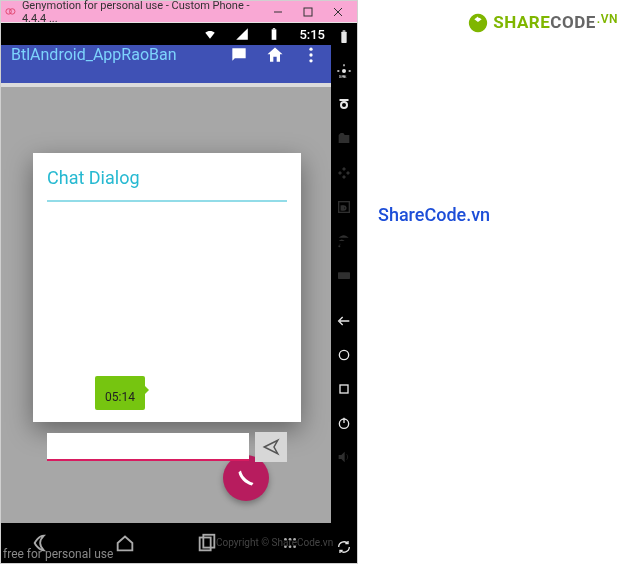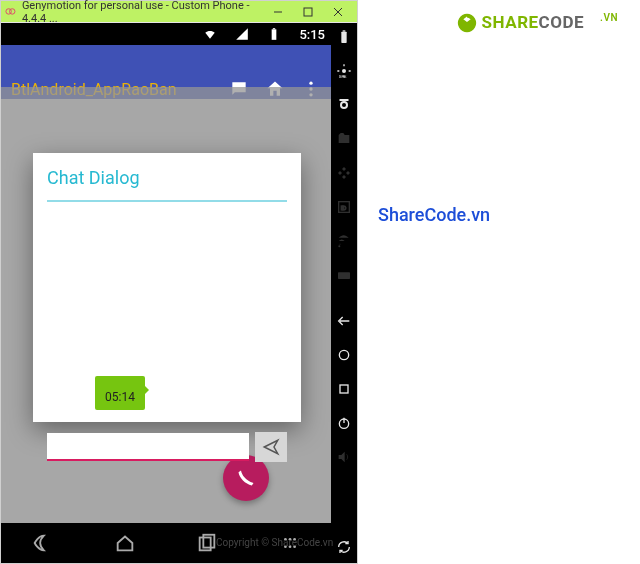--- a/index.html
+++ b/index.html
@@ -1,41 +1,41 @@
 <!DOCTYPE html>
 <html><head>
 <meta charset="utf-8">
 <style>
   *{box-sizing:border-box;margin:0;padding:0;font-family:Roboto,Arial,sans-serif}
   body{width:640px;height:564px;background:#fff;position:relative;overflow:hidden}
 
   
   .win{position:absolute;left:0;top:0;width:358px;height:564px;background:#fff;border:1px solid #d0d0d0}
-  .titlebar{height:22px;display:flex;align-items:center;padding:0 4px;font-size:11px;color:#333;background:#bef264;border-bottom:1px solid #e5e5e5}
+  .titlebar{height:22px;display:flex;align-items:center;padding:0 4px;font-size:11px;color:#333;background:#f9a8d4;border-bottom:1px solid #e5e5e5}
   .tico{width:12px;height:12px;margin-right:6px}
   .tico svg{display:block}
   .wbtns{margin-left:auto;display:flex}
   .wbtn{width:30px;height:20px;display:flex;align-items:center;justify-content:center;color:#333;cursor:pointer}
   .wbtn svg{width:10px;height:10px}
 
   
   .phonewrap{display:flex;height:calc(100% - 22px)}
   .phone{flex:1;position:relative;background:#dcdcdc;overflow:hidden}
   .sidebar{width:26px;background:#000;display:flex;flex-direction:column;align-items:center;padding-top:6px;gap:18px}
   .sic{width:16px;height:16px;color:#fff;opacity:.9}
   .sic.dim{opacity:.35}
   .sic svg{width:100%;height:100%;display:block}
 
   
   .status{height:22px;background:#000;color:#fff;display:flex;align-items:center;justify-content:flex-end;gap:18px;padding:0 6px;font-size:13px;font-weight:500}
   .sico{width:14px;height:14px}
   .sico svg{width:100%;height:100%;display:block}
 
   
-  .appbar{height:54px;background:#3f51b5;display:flex;align-items:flex-end;padding:0 10px;color:#eab308}
+  .appbar{height:38px;background:#3f51b5;display:flex;align-items:flex-start;padding:0 10px;color:#7dd3fc}
   .appttl{font-size:16px;flex:1}
   .abic{width:20px;height:20px;margin-left:16px;color:#fff}
   .abic svg{width:100%;height:100%}
 
   
   .bgdim{position:absolute;inset:0;top:64px;background:rgba(150,150,150,.75)}
   .bgcontent{position:absolute;right:10px;top:70px}
   .saveic{width:22px;height:22px;color:#222}
   .fab{position:absolute;right:62px;bottom:62px;width:46px;height:46px;border-radius:50%;background:#b71c5e;display:flex;align-items:center;justify-content:center;box-shadow:0 3px 6px rgba(0,0,0,.3)}
   .fab svg{width:20px;height:20px;color:#fff}
@@ -57,21 +57,21 @@
   .navbar{position:absolute;bottom:0;left:0;right:0;height:40px;background:#000;display:flex;align-items:center;justify-content:space-around}
   .navb{width:22px;height:22px;color:#aaa}
   .navb svg{width:100%;height:100%}
 
   .freetext{position:absolute;left:2px;bottom:2px;font-size:12px;color:#888}
 
   
   .logo{position:absolute;right:22px;top:12px;display:flex;align-items:flex-start;font-size:17px;font-weight:700;letter-spacing:.5px}
   .logo .c1{color:#7fb600}
   .logo .c2{color:#666}
-  .logo .dom{color:#7fb600;font-size:10px;font-weight:600;margin-left:16px}
+  .logo .dom{color:#7fb600;font-size:12px;font-weight:600;margin-left:1px}
   .logoic{width:22px;height:22px;margin-right:4px}
   .wm{position:absolute;left:378px;top:204px;color:#1d4ed8;font-size:18px;font-weight:500}
   .cpr{position:absolute;left:216px;bottom:16px;color:#444;font-size:10px}
 </style>
 </head>
 <body>
 
 <div class="win">
   <div class="titlebar">
     <span class="tico">
@@ -183,20 +183,21 @@
         <span class="navb"><svg viewBox="0 0 24 24" fill="#aaa">
               <circle cx="7" cy="8" r="1.5"></circle>
               <circle cx="12" cy="8" r="1.5"></circle>
               <circle cx="17" cy="8" r="1.5"></circle>
               <circle cx="7" cy="16" r="1.5"></circle>
               <circle cx="12" cy="16" r="1.5"></circle>
               <circle cx="17" cy="16" r="1.5"></circle>
             </svg></span>
       </div>
 
+      <div class="freetext">free for personal use</div>
     </div>
 
     <div class="sidebar">
       <span class="sic">
           <svg viewBox="0 0 24 24" fill="#fff">
             <rect x="8" y="4" width="8" height="17" rx="1"></rect>
             <rect x="10" y="2" width="4" height="2"></rect>
           </svg>
         </span>
       <span class="sic">

